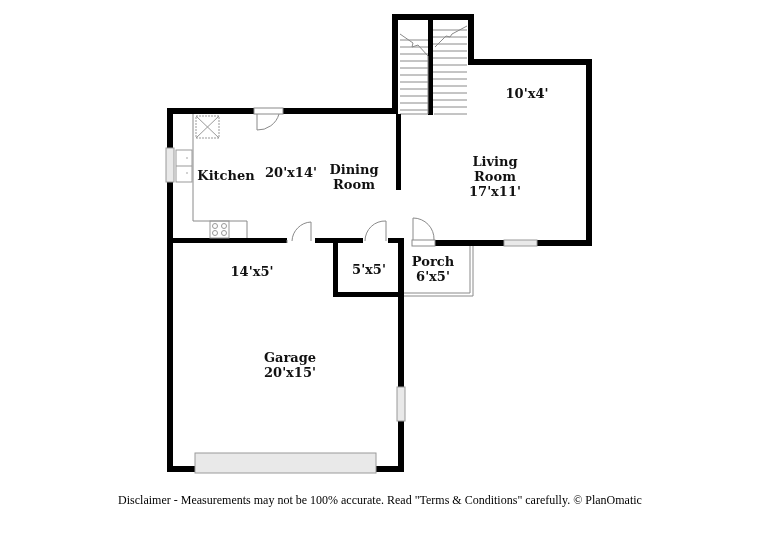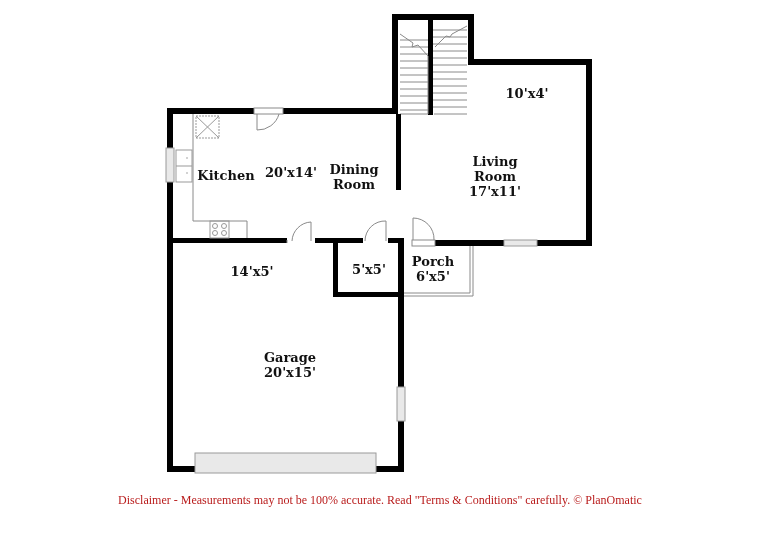--- a/index.html
+++ b/index.html
@@ -1,19 +1,19 @@
 <!DOCTYPE html>
 <html><head>
 <meta charset="utf-8">
 <style>
   html, body { margin: 0; padding: 0; background: #ffffff; }
   body { width: 760px; height: 553px; position: relative; overflow: hidden; font-family: "DejaVu Serif", "Liberation Serif", serif; }
   #plan { position: absolute; left: 0; top: 0; width: 760px; height: 553px; }
   .lbl { font-family: "DejaVu Serif", "Liberation Serif", serif; font-weight: bold; font-size: 13px; fill: #111111; text-anchor: middle; }
-  .disclaimer { position: absolute; left: 0; width: 760px; top: 493px; text-align: center; font-family: "Liberation Serif", "DejaVu Serif", serif; font-size: 12px; color: #b91c1c; }
+  .disclaimer { position: absolute; left: 0; width: 760px; top: 493px; text-align: center; font-family: "Liberation Serif", "DejaVu Serif", serif; font-size: 12px; color: #000000; }
   .wall { fill: #000000; }
   .thin { fill: none; stroke: #8a8a8a; stroke-width: 1; }
   .door { fill: none; stroke: #8a8a8a; stroke-width: 1; }
   .win { fill: #e9e9e9; stroke: #9a9a9a; stroke-width: 1; }
 </style>
 </head>
 <body>
 
 <svg id="plan" viewBox="0 0 760 553" xmlns="http://www.w3.org/2000/svg">
 

